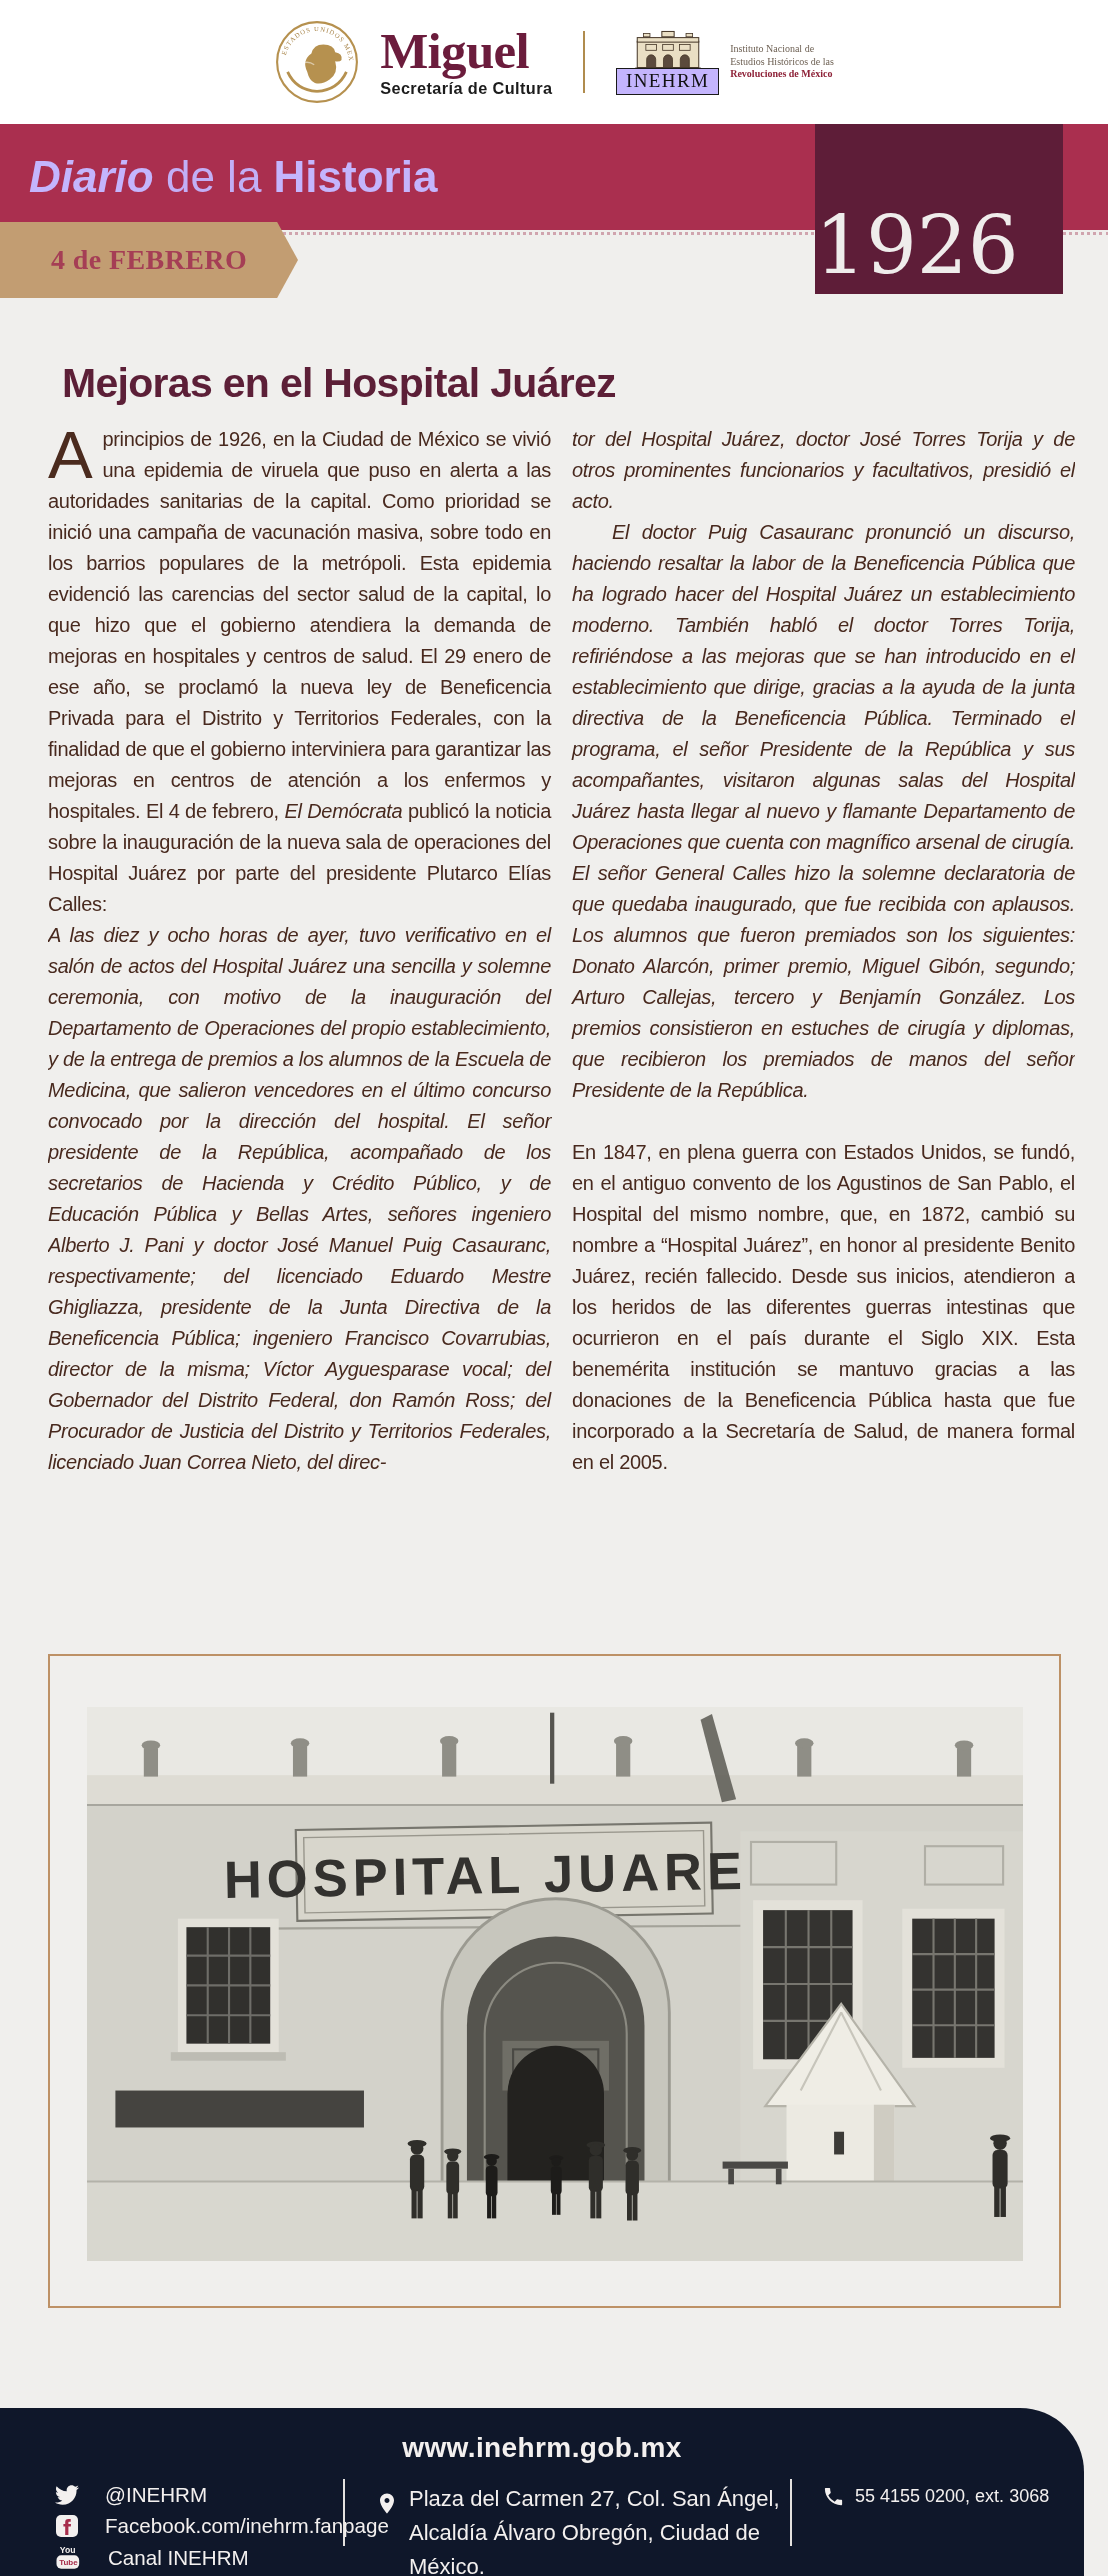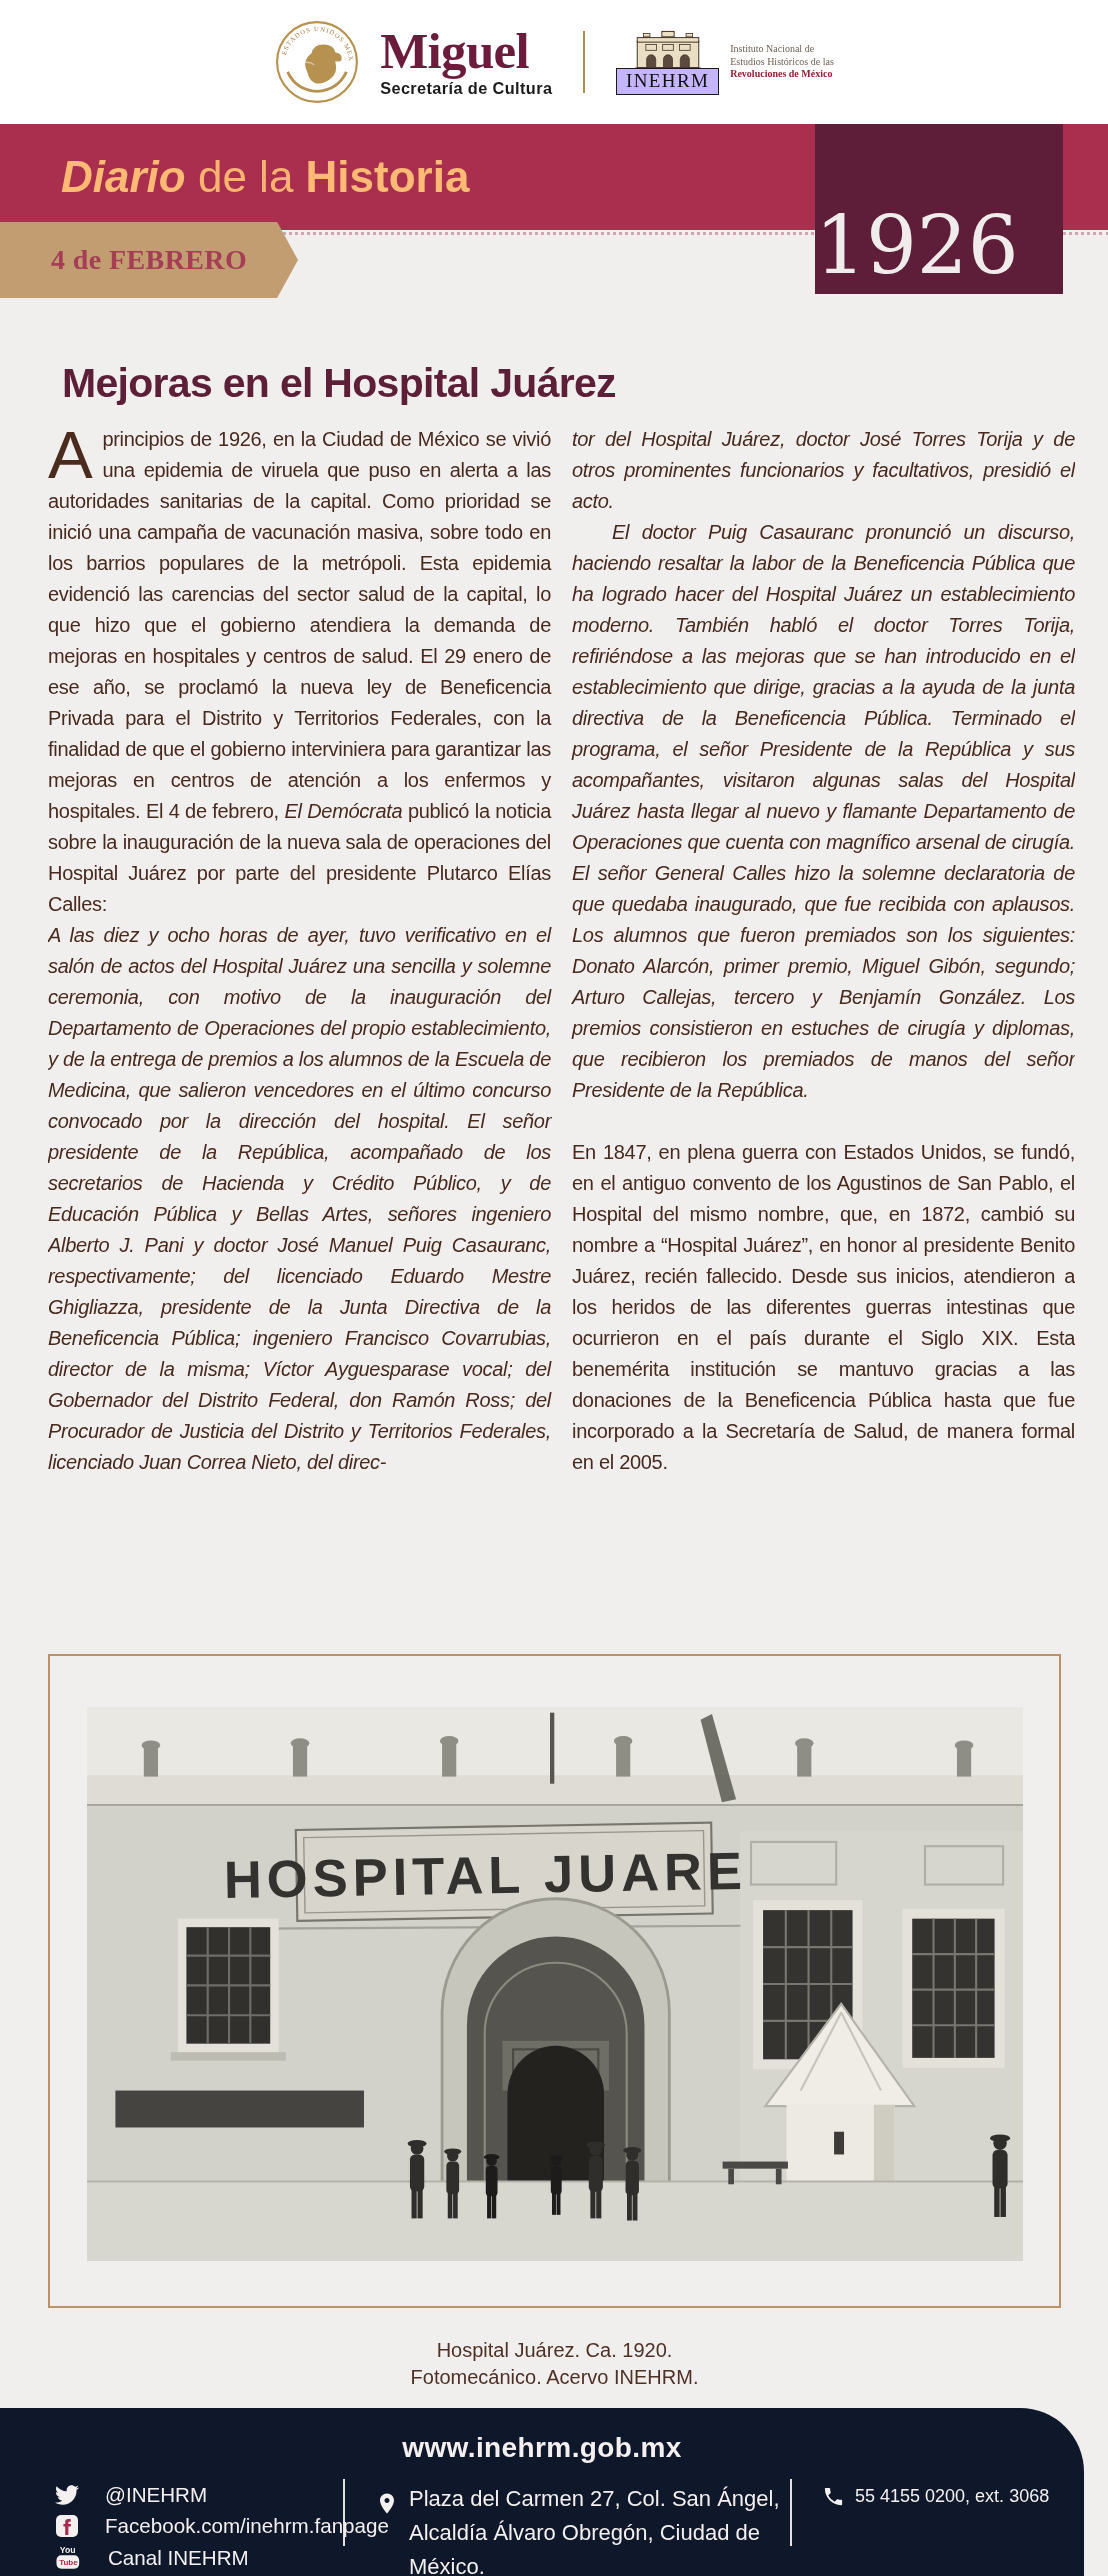--- a/index.html
+++ b/index.html
@@ -17,21 +17,21 @@
   .inehrm-logo{display:flex;flex-direction:column;align-items:center;}
   .inehrm-box{border:1.8px solid #1a1a1a;background:#c4b5fd;padding:1.4px 8.5px;margin-top:-2.1px;
               font-family:"Liberation Serif",serif;font-size:19px;letter-spacing:1.4px;color:#111;}
   .inehrm-lines{font-family:"Liberation Serif",serif;font-size:10px;line-height:12.4px;color:#6e6154;}
   .inehrm-lines .l3{color:#8e2238;font-weight:bold;}
   
   .band{position:absolute;top:124px;left:0;width:1109px;height:106px;background:#aa2f4f;
         display:flex;align-items:center;}
   .band::after{content:"";position:absolute;left:0;right:0;bottom:-5px;
                border-bottom:3.5px dotted rgba(154,42,72,.38);}
-  .band-title{padding-left:61px;color:#fdba74;font-size:44px;letter-spacing:0;}
+  .band-title{padding-left:29px;color:#c4b5fd;font-size:44px;letter-spacing:0;}
   .band-title .w1{font-style:italic;font-weight:bold;}
   .band-title .w2{font-weight:normal;opacity:.96;}
   .band-title .w3{font-weight:bold;}
   .year-box{position:absolute;top:124px;right:46px;width:248px;height:170px;background:#5e1d38;
             display:flex;align-items:flex-end;justify-content:flex-start;z-index:2;}
   .year-text{font-family:"DejaVu Serif",serif;font-size:80px;line-height:1;color:#efeceb;
              padding-bottom:8.5px;}
   .date-tag{position:absolute;top:222px;left:0;width:298px;height:76px;background:#c29d72;
             clip-path:polygon(0 0,93% 0,100% 50%,93% 100%,0 100%);
             display:flex;align-items:center;z-index:1;}
@@ -242,24 +242,20 @@
       <use href="#person" x="0" y="0" transform="translate(448,608) scale(1.12)" fill="#2f2e2a"></use>
       <use href="#person" transform="translate(500,620) scale(1.0)" fill="#2f2e2a"></use>
       <use href="#person" transform="translate(556,628) scale(0.92)" fill="#1d1c1a"></use>
       <use href="#person" transform="translate(648,630) scale(0.85)" fill="#1d1c1a"></use>
       <use href="#person" transform="translate(700,610) scale(1.1)" fill="#2f2e2a"></use>
       <use href="#person" transform="translate(752,618) scale(1.05)" fill="#2f2e2a"></use>
       <use href="#person" transform="translate(1268,600) scale(1.18)" fill="#2f2e2a"></use>
     </svg>
   </div>
 
-  <div class="caption">
-    <div>Hospital Juárez. Ca. 1920.</div>
-    <div>Fotomecánico. Acervo INEHRM.</div>
-  </div>
 
   <div class="footer">
     <div class="footer-url">www.inehrm.gob.mx</div>
     <div class="footer-row">
       <div class="social">
         <div class="social-row">
           <svg class="icon" width="24" height="24" viewBox="0 0 24 24">
             <path fill="#f3f0ef" d="M23.95 4.57c-.88.39-1.83.65-2.82.77 1.01-.61 1.79-1.57 2.16-2.72-.95.56-2 .96-3.13 1.18C19.26 2.84 17.99 2.24 16.57 2.24c-2.72 0-4.92 2.2-4.92 4.92 0 .39.04.76.13 1.12C7.69 8.09 4.07 6.13 1.64 3.16c-.43.72-.67 1.56-.67 2.47 0 1.71.87 3.21 2.19 4.1-.81-.03-1.57-.25-2.23-.62v.06c0 2.39 1.69 4.37 3.95 4.83-.41.11-.85.17-1.3.17-.31 0-.62-.03-.92-.09.63 1.95 2.45 3.38 4.6 3.42-1.68 1.32-3.81 2.1-6.1 2.1-.39 0-.78-.02-1.17-.07 2.19 1.39 4.77 2.21 7.56 2.21 9.05 0 14-7.5 14-13.99 0-.21 0-.42-.02-.63.96-.69 1.8-1.56 2.46-2.55z"></path>
           </svg>
           <span>@INEHRM</span>

